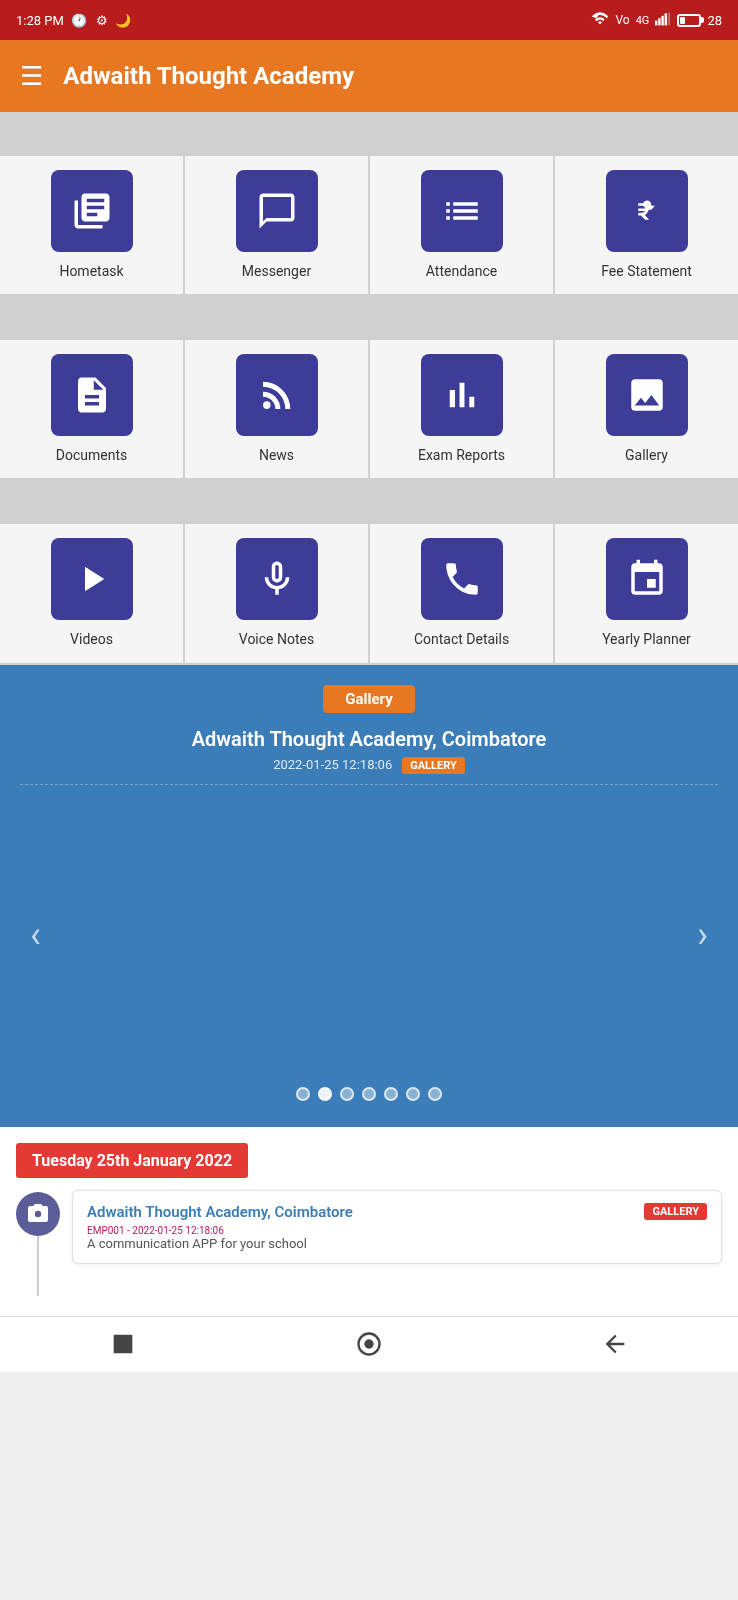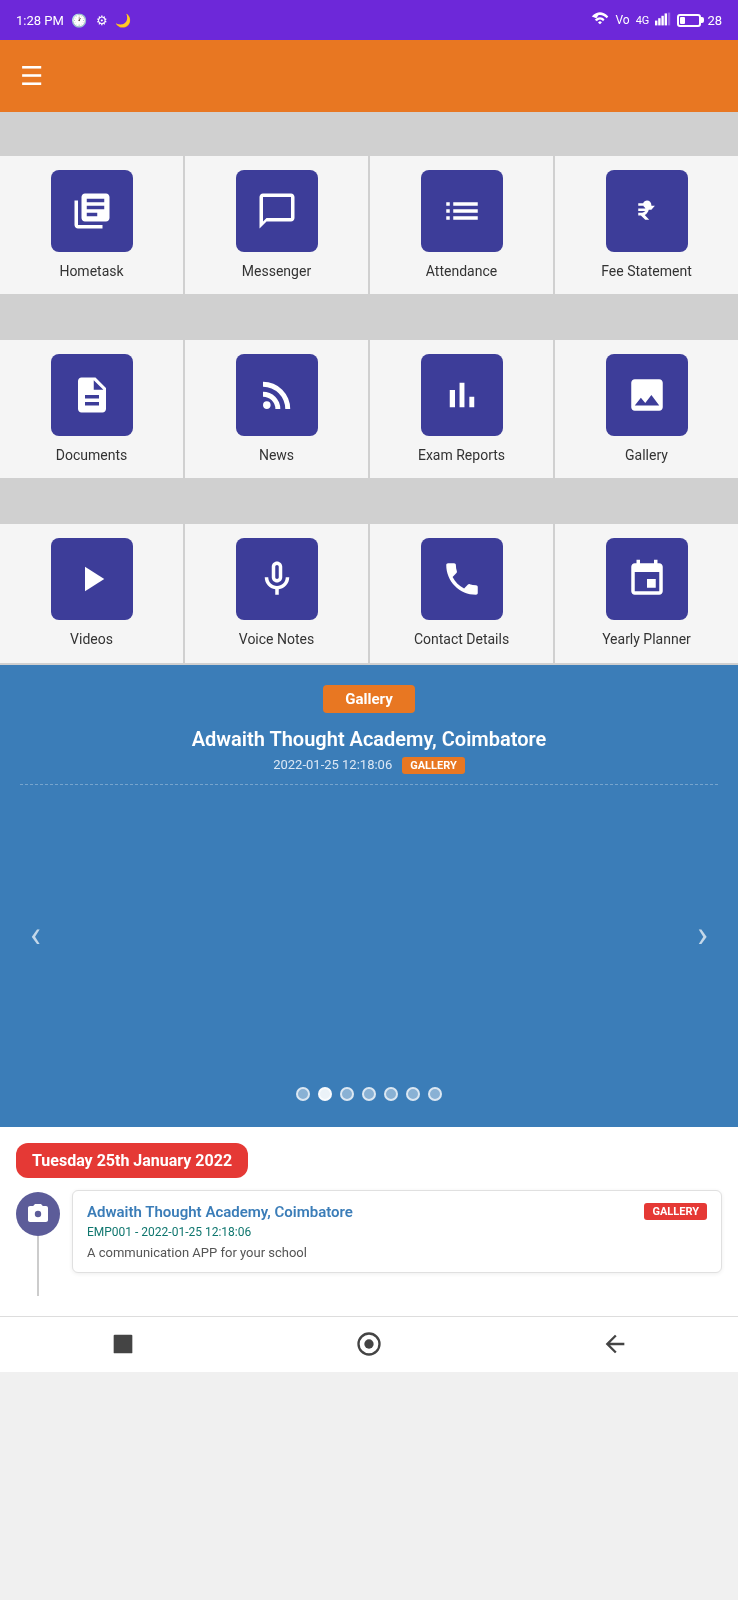--- a/index.html
+++ b/index.html
@@ -7,21 +7,21 @@
     body {
       width: 738px;
       min-height: 1600px;
       font-family: 'Roboto', Arial, sans-serif;
       background: #f0f0f0;
       overflow-x: hidden;
     }
 
     
     .status-bar {
-      background: #6d28d9;
+      background: #b91c1c;
       color: #fff;
       display: flex;
       justify-content: space-between;
       align-items: center;
       padding: 6px 16px;
       font-size: 13px;
       height: 40px;
     }
     .status-left { display: flex; align-items: center; gap: 8px; }
     .status-right { display: flex; align-items: center; gap: 6px; }
@@ -200,21 +200,21 @@
     .events-section {
       background: #fff;
       padding: 0 0 20px 0;
     }
     .date-badge {
       background: #E53935;
       color: #fff;
       font-size: 16px;
       font-weight: bold;
       padding: 8px 16px;
-      border-radius: 12px;
+      border-radius: 3px;
       display: inline-block;
       margin: 16px 16px 12px 16px;
     }
     .event-item {
       display: flex;
       align-items: flex-start;
       padding: 0 16px;
       gap: 12px;
     }
     .event-avatar {
@@ -256,23 +256,22 @@
     }
     .event-card-badge {
       background: #E53935;
       color: #fff;
       font-size: 11px;
       font-weight: bold;
       padding: 2px 8px;
       border-radius: 3px;
     }
     .event-card-sub {
-      color: #0f766e;
-      font-size: 12px;
-      margin-bottom: 6px;
+      color: #be185d;
+      font-size: 10px;
     }
     .event-card-desc {
       color: #555;
       font-size: 13px;
     }
 
     
     .bottom-nav {
       background: #fff;
       border-top: 1px solid #ddd;
@@ -340,20 +339,21 @@
     </span>
     <div class="battery-icon">
       <div class="battery-fill"></div>
     </div>
     <span>28</span>
   </div>
 </div>
 
 <div class="header">
   <span class="hamburger">☰</span>
+  <span class="header-title">Adwaith Thought Academy</span>
 </div>
 
 <div class="grid-container">
 
   <div class="grid-item">
     <div class="grid-icon-box">
       <svg viewBox="0 0 24 24">
           <path d="M4 6H2v14c0 1.1.9 2 2 2h14v-2H4V6zm16-4H8c-1.1 0-2 .9-2 2v12c0 1.1.9 2 2 2h12c1.1 0 2-.9 2-2V4c0-1.1-.9-2-2-2zm-1 9H9V9h10v2zm-4 4H9v-2h6v2zm4-8H9V5h10v2z"></path>
         </svg>
     </div>

